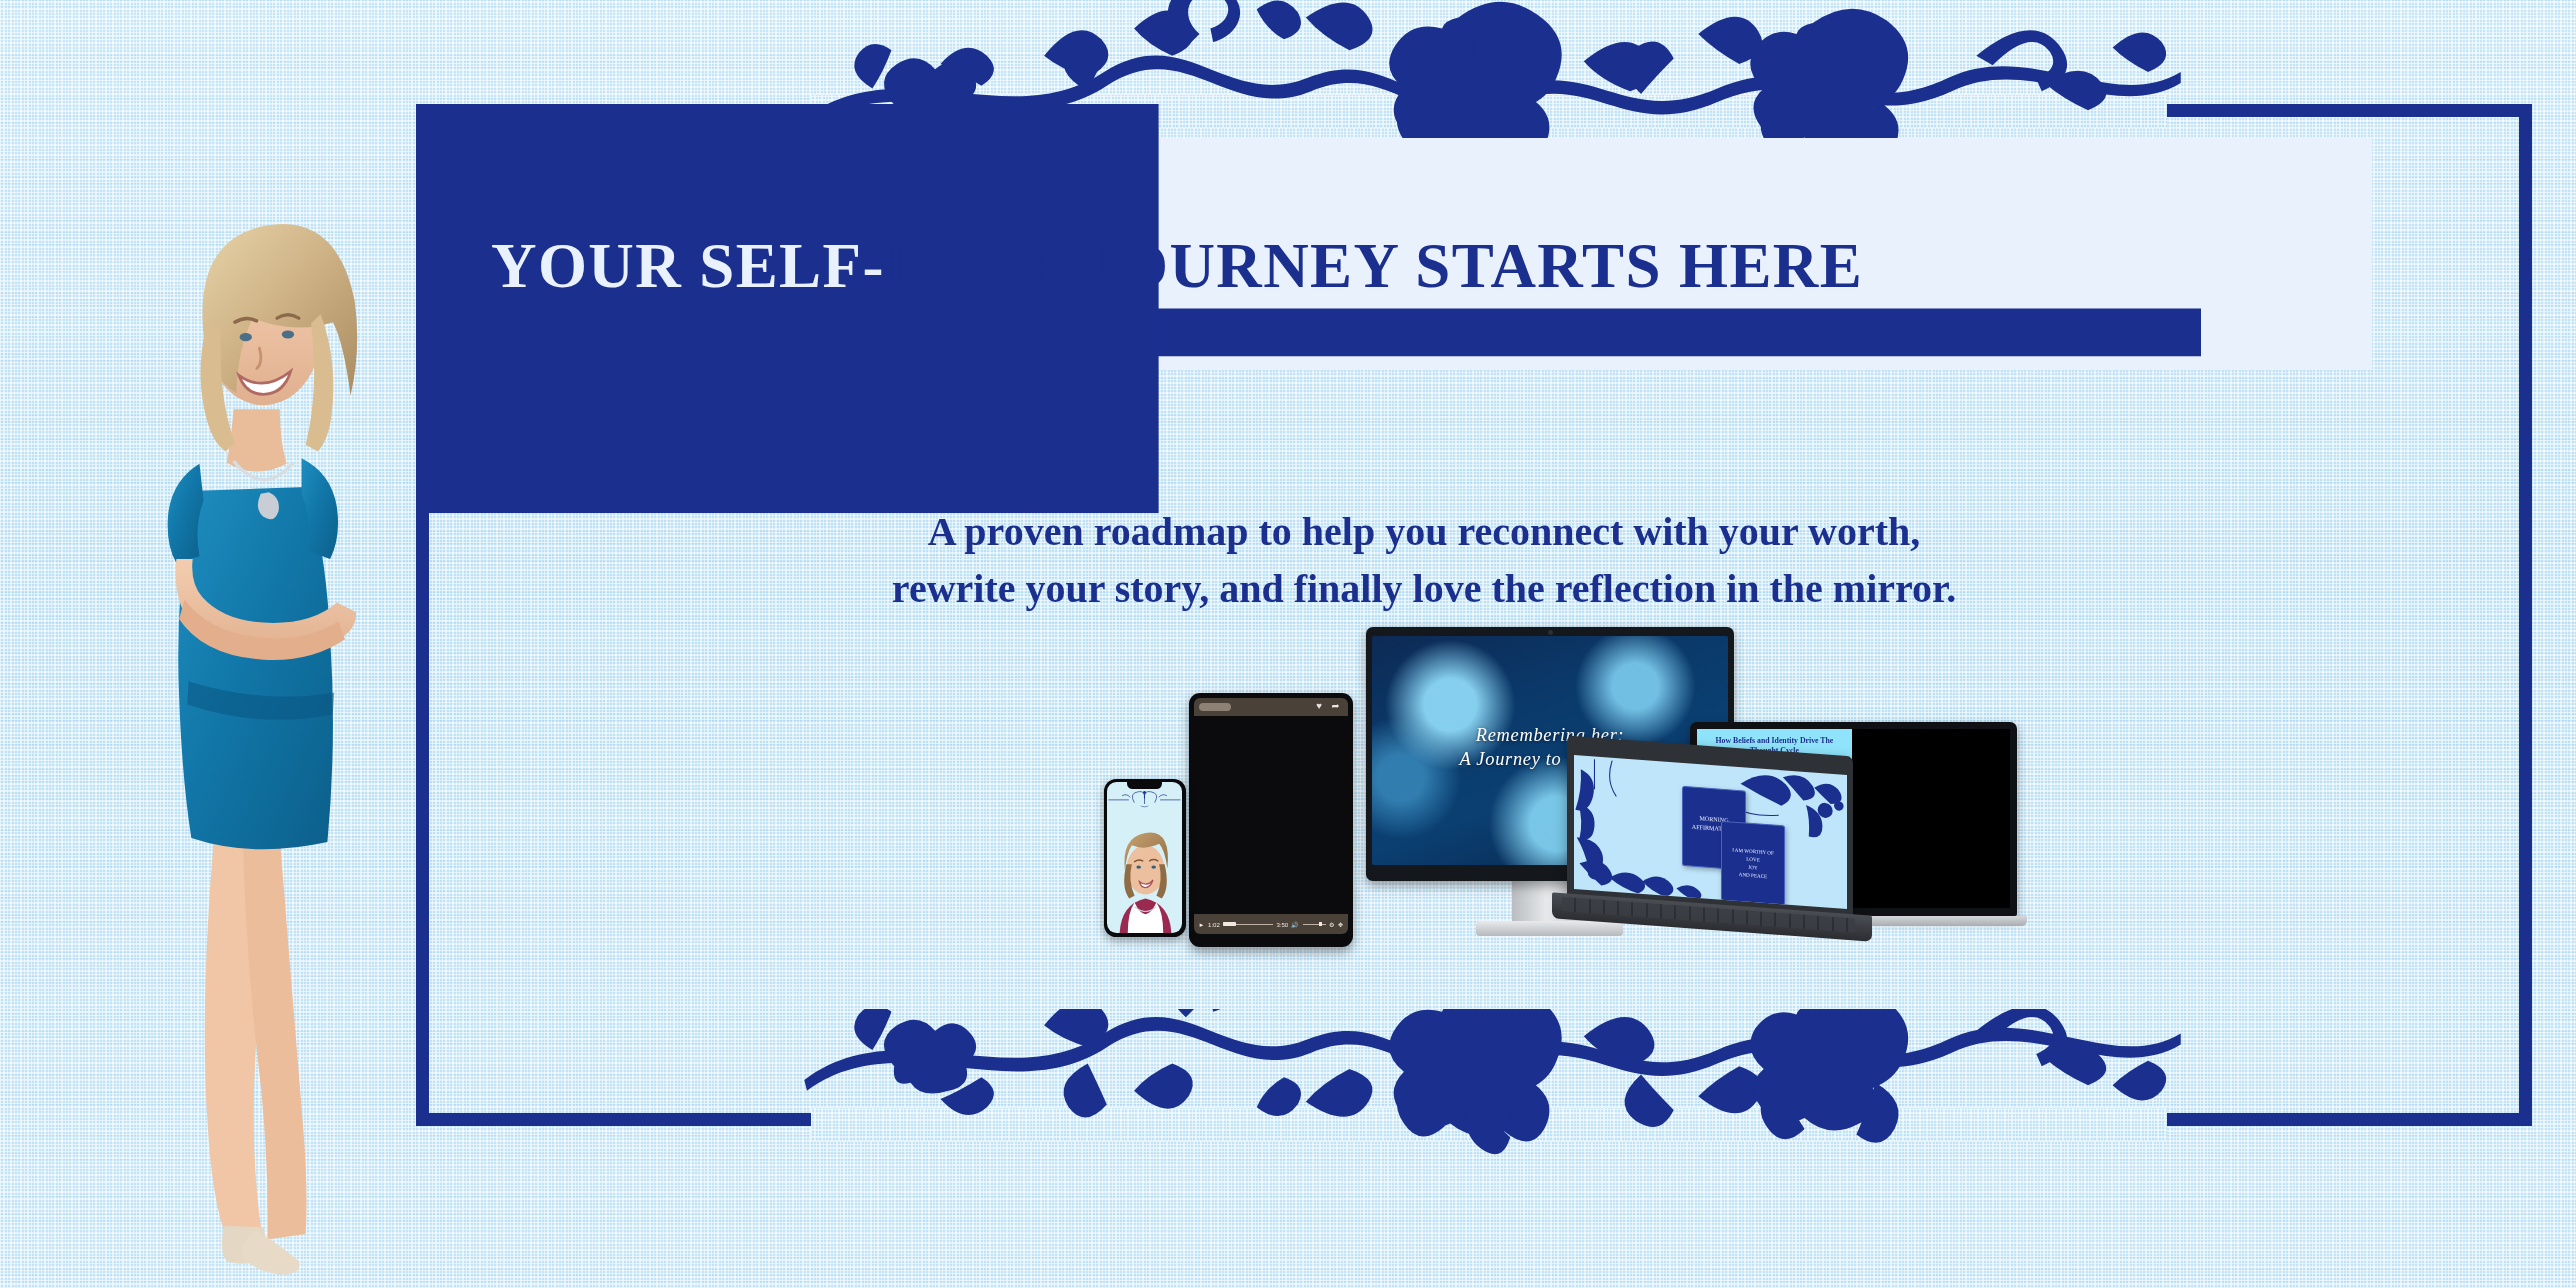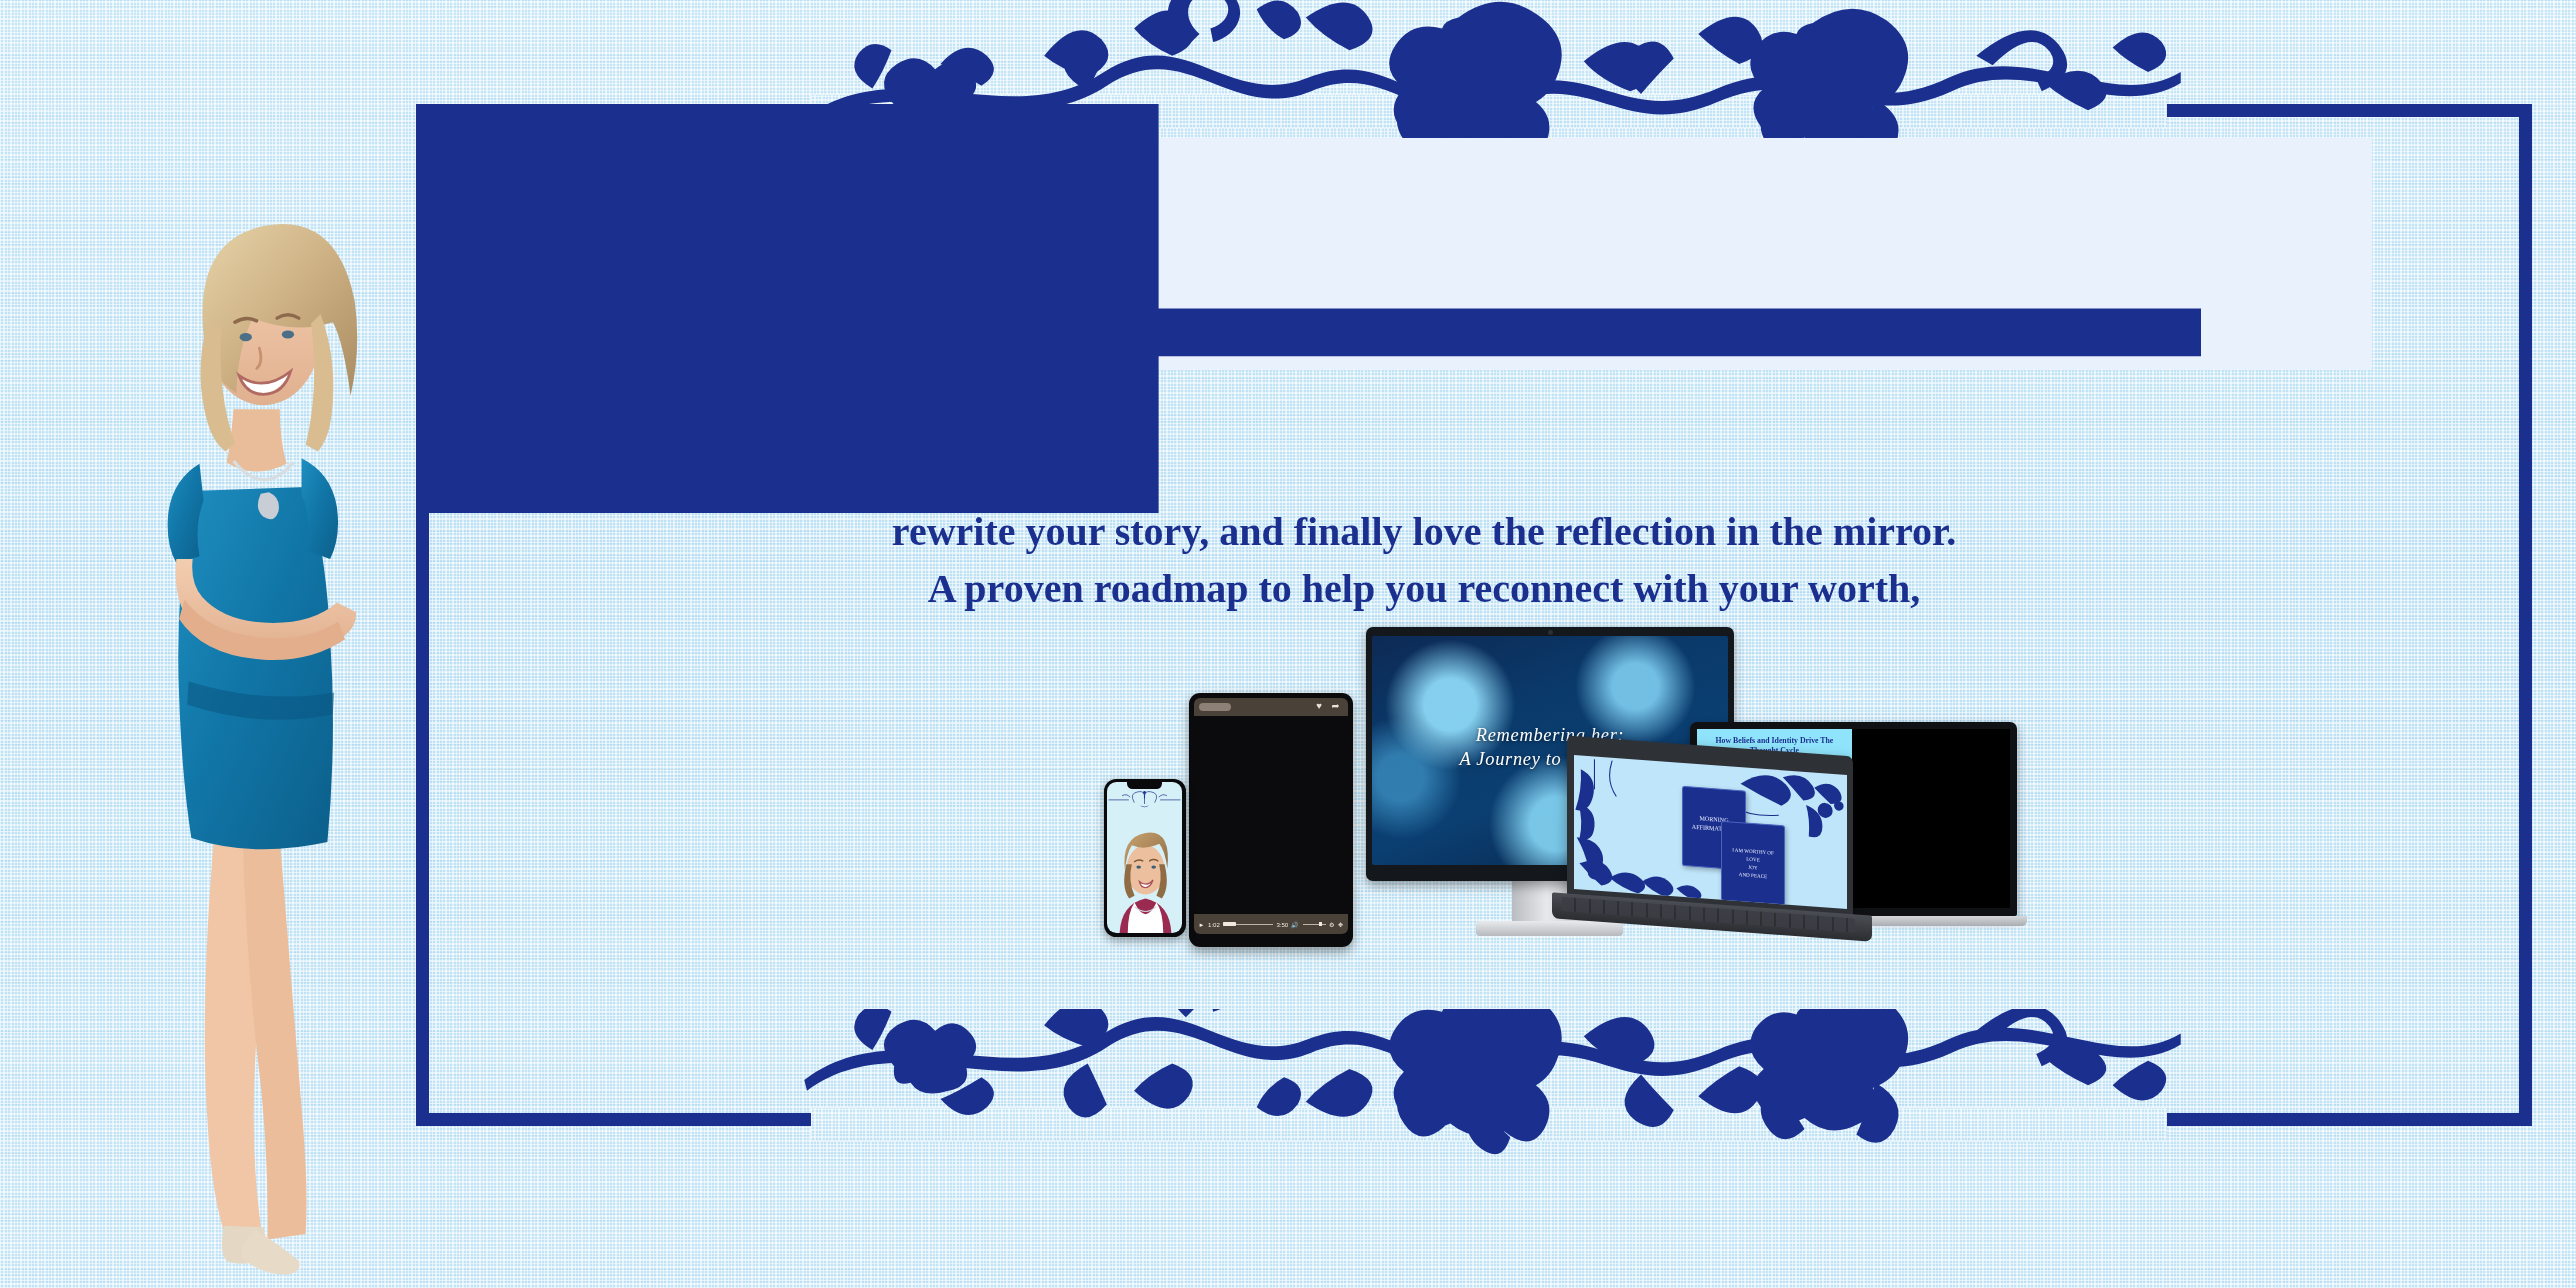--- a/index.html
+++ b/index.html
@@ -268,20 +268,21 @@
     </g>
   </svg>
 </div>
 
 <div id="title-banner-wrap">
   <div id="title-white-block"></div>
   <svg id="title-blue-shape" viewBox="0 0 2620 600" width="1785" height="409" preserveAspectRatio="none">
     <polygon fill="#1b2f8f" points="0,0 1070,0 880,300 2800,300 2800,370 810,370 640,600 0,600"></polygon>
     <rect fill="#1b2f8f" x="0" y="0" width="1090" height="600"></rect>
   </svg>
+  <div id="title-text"><span class="lightpart">YOUR SELF-</span><span>LOVE JOURNEY STARTS HERE</span></div>
 </div>
 
 <div id="hero-photo">
   <svg viewBox="0 0 460 1730" width="313" height="1179">
     <defs>
       <linearGradient id="dressG" x1="0" y1="0" x2="1" y2="1">
         <stop offset="0%" stop-color="#1f8ec0"></stop>
         <stop offset="45%" stop-color="#1177a8"></stop>
         <stop offset="100%" stop-color="#0c5f8b"></stop>
       </linearGradient>
@@ -326,22 +327,22 @@
     <path d="M196 350 q6 22 -4 30" stroke="#c89270" stroke-width="4" fill="none" stroke-linecap="round"></path>
     <path d="M168 392 q34 22 72 -4 q-16 28 -38 28 q-22 0 -34 -24 Z" fill="#fff"></path>
     <path d="M166 390 q36 26 76 -6 q-10 34 -40 34 q-26 0 -36 -28 Z" fill="none" stroke="#b06a63" stroke-width="4"></path>
 
     <path d="M158 516 q44 54 88 2" stroke="#d8dde2" stroke-width="5" fill="none"></path>
     <path d="M198 564 q-10 22 4 34 q16 10 22 -8 q4 -20 -14 -28 Z" fill="#c9ced6"></path>
   </svg>
 </div>
 
 <div id="subtitle">
+  <div>A proven roadmap to help you reconnect with your worth,</div>
   <div>rewrite your story, and finally love the reflection in the mirror.</div>
-  <div>A proven roadmap to help you reconnect with your worth,</div>
 </div>
 
 <div id="devices">
 
   <div id="monitor">
     <div id="monitor-neck"></div>
     <div id="monitor-base"></div>
     <div id="monitor-bezel">
       <div id="monitor-cam"></div>
       <div id="monitor-screen">

